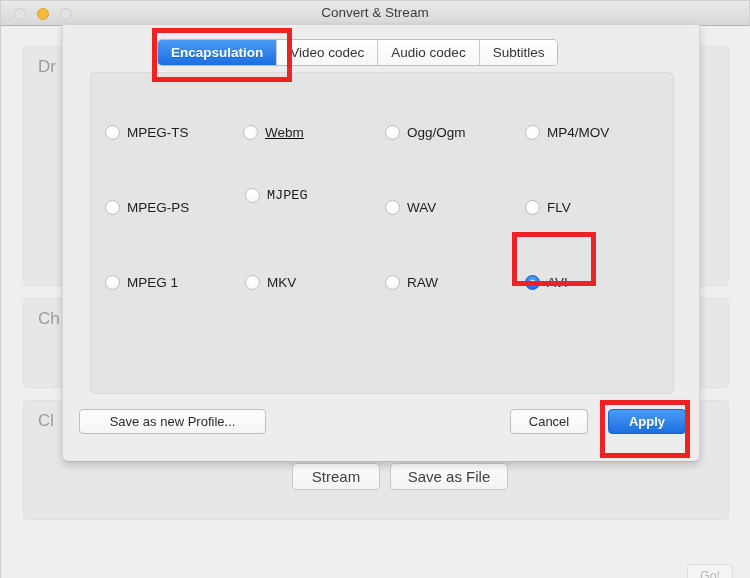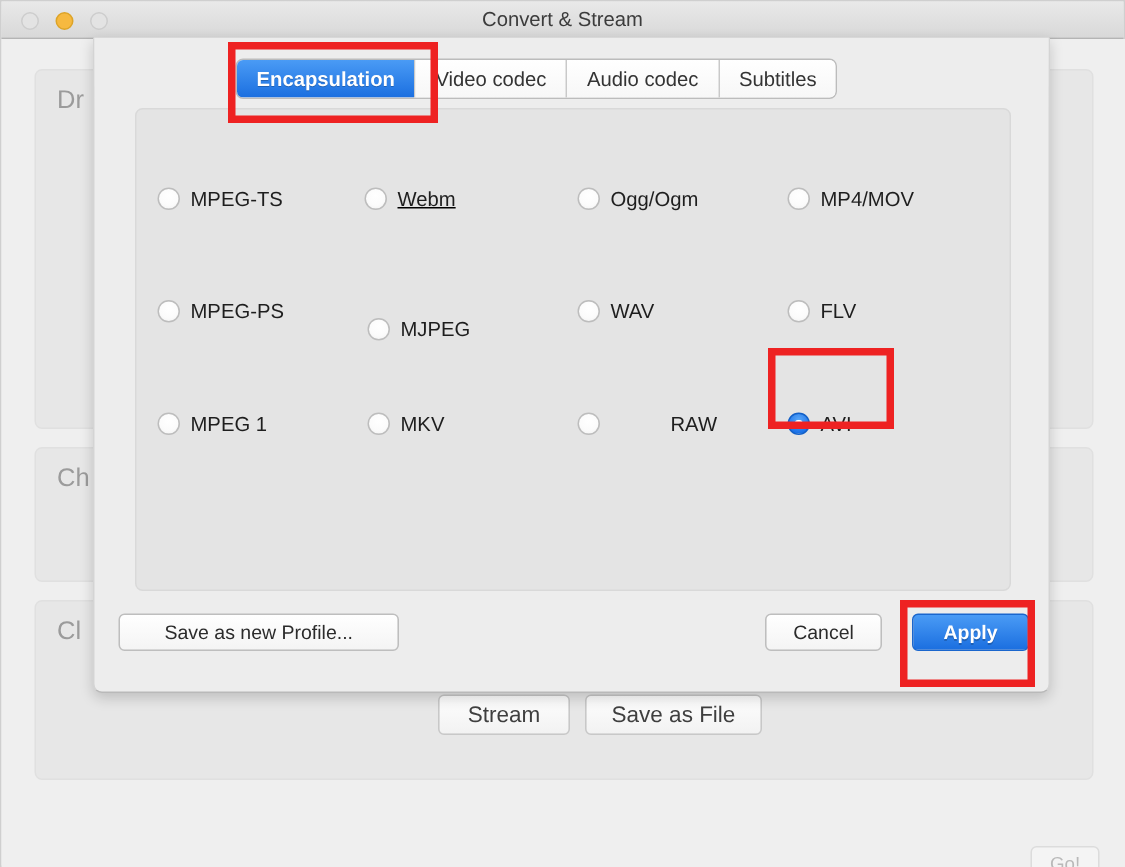--- a/index.html
+++ b/index.html
@@ -290,41 +290,41 @@
           <span class="radio-label">Ogg/Ogm</span>
         </div>
         <div class="radio-item" style="left: 434px; top: 47px;">
           <span class="radio-mark"></span>
           <span class="radio-label">MP4/MOV</span>
         </div>
         <div class="radio-item" style="left: 14px; top: 122px;">
           <span class="radio-mark"></span>
           <span class="radio-label">MPEG-PS</span>
         </div>
-        <div class="radio-item" style="left: 154px; top: 134px;">
+        <div class="radio-item" style="left: 154px; top: 110px; font-family: Liberation Mono, monospace;">
           <span class="radio-mark"></span>
           <span class="radio-label">MJPEG</span>
         </div>
         <div class="radio-item" style="left: 294px; top: 122px;">
           <span class="radio-mark"></span>
           <span class="radio-label">WAV</span>
         </div>
         <div class="radio-item" style="left: 434px; top: 122px;">
           <span class="radio-mark"></span>
           <span class="radio-label">FLV</span>
         </div>
         <div class="radio-item" style="left: 14px; top: 197px;">
           <span class="radio-mark"></span>
           <span class="radio-label">MPEG 1</span>
         </div>
         <div class="radio-item" style="left: 154px; top: 197px;">
           <span class="radio-mark"></span>
           <span class="radio-label">MKV</span>
         </div>
-        <div class="radio-item" style="left: 294px; top: 197px; gap: 40px;">
+        <div class="radio-item" style="left: 294px; top: 197px;">
           <span class="radio-mark"></span>
           <span class="radio-label">RAW</span>
         </div>
         <div class="radio-item checked" style="left: 434px; top: 197px;">
           <span class="radio-mark"></span>
           <span class="radio-label">AVI</span>
         </div>
       </div>
 
     <div class="sheet-btn btn-saveprofile">Save as new Profile...</div>

